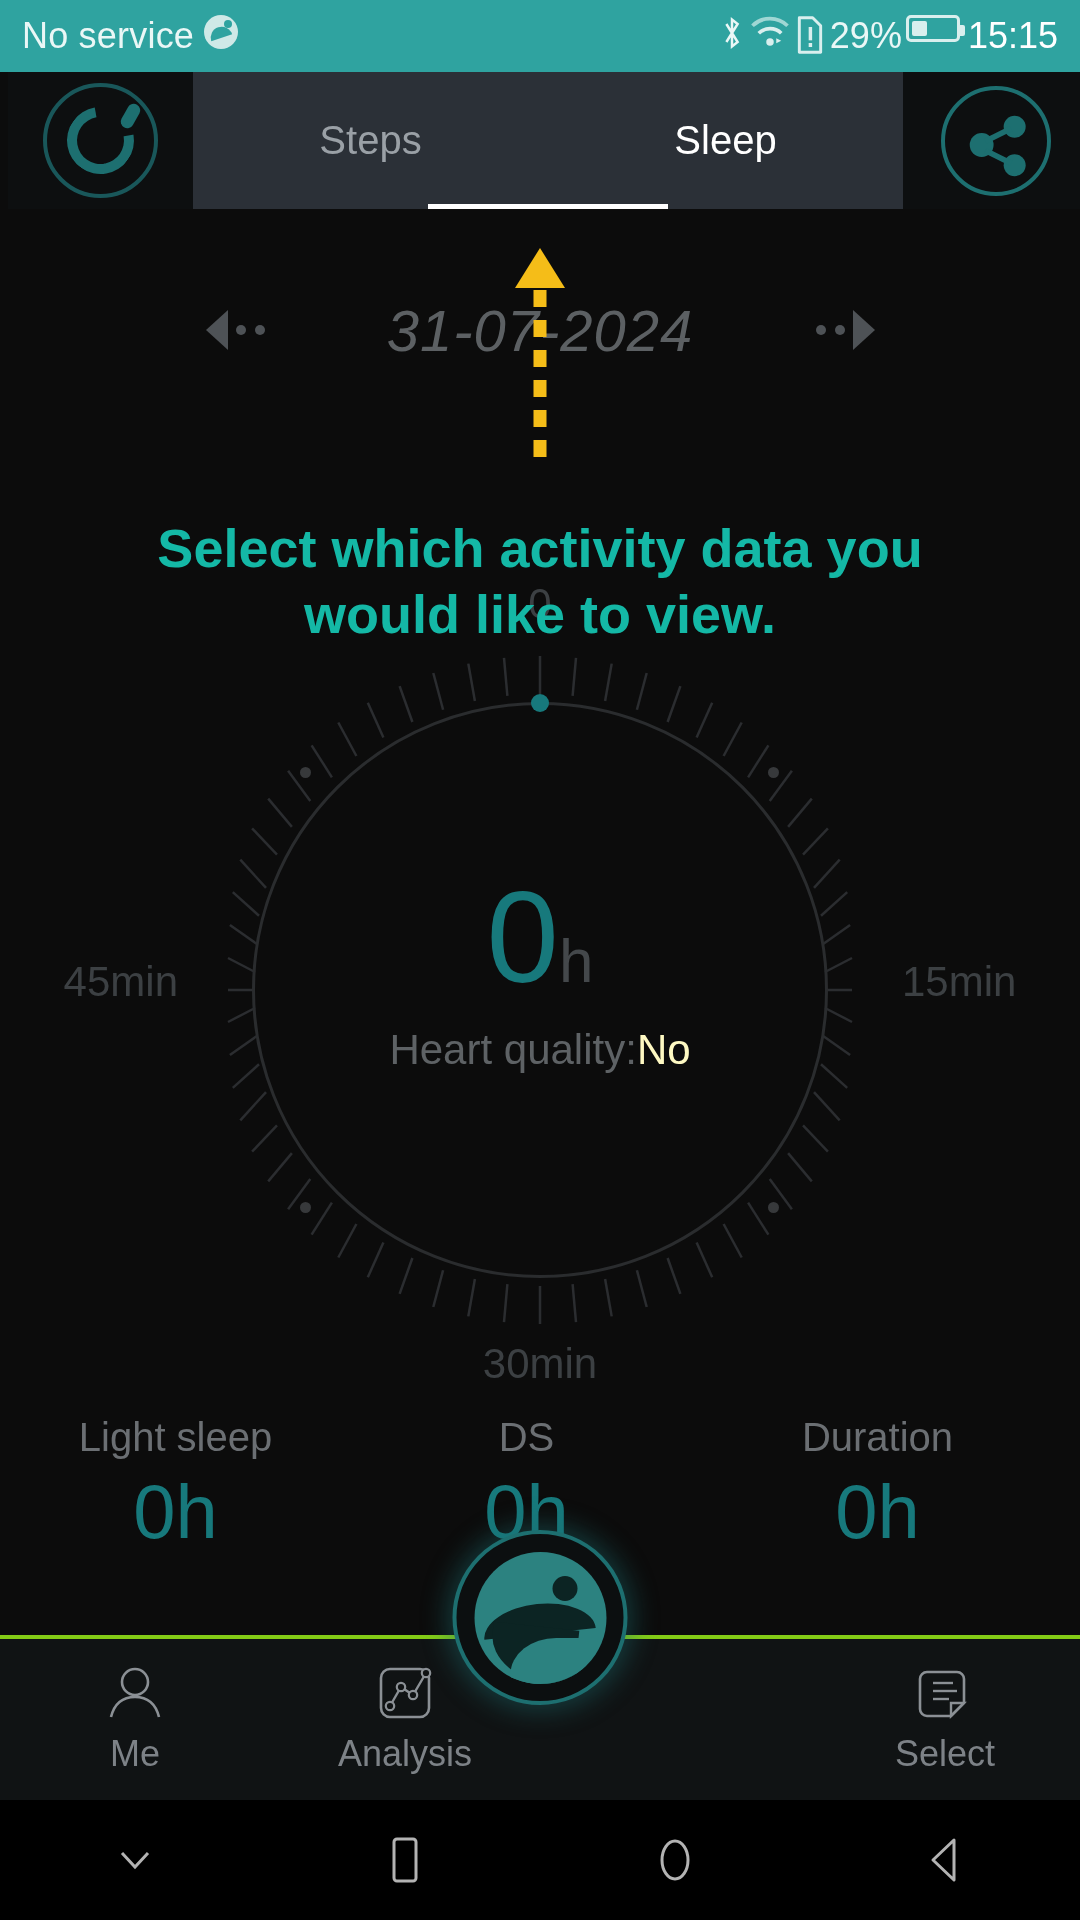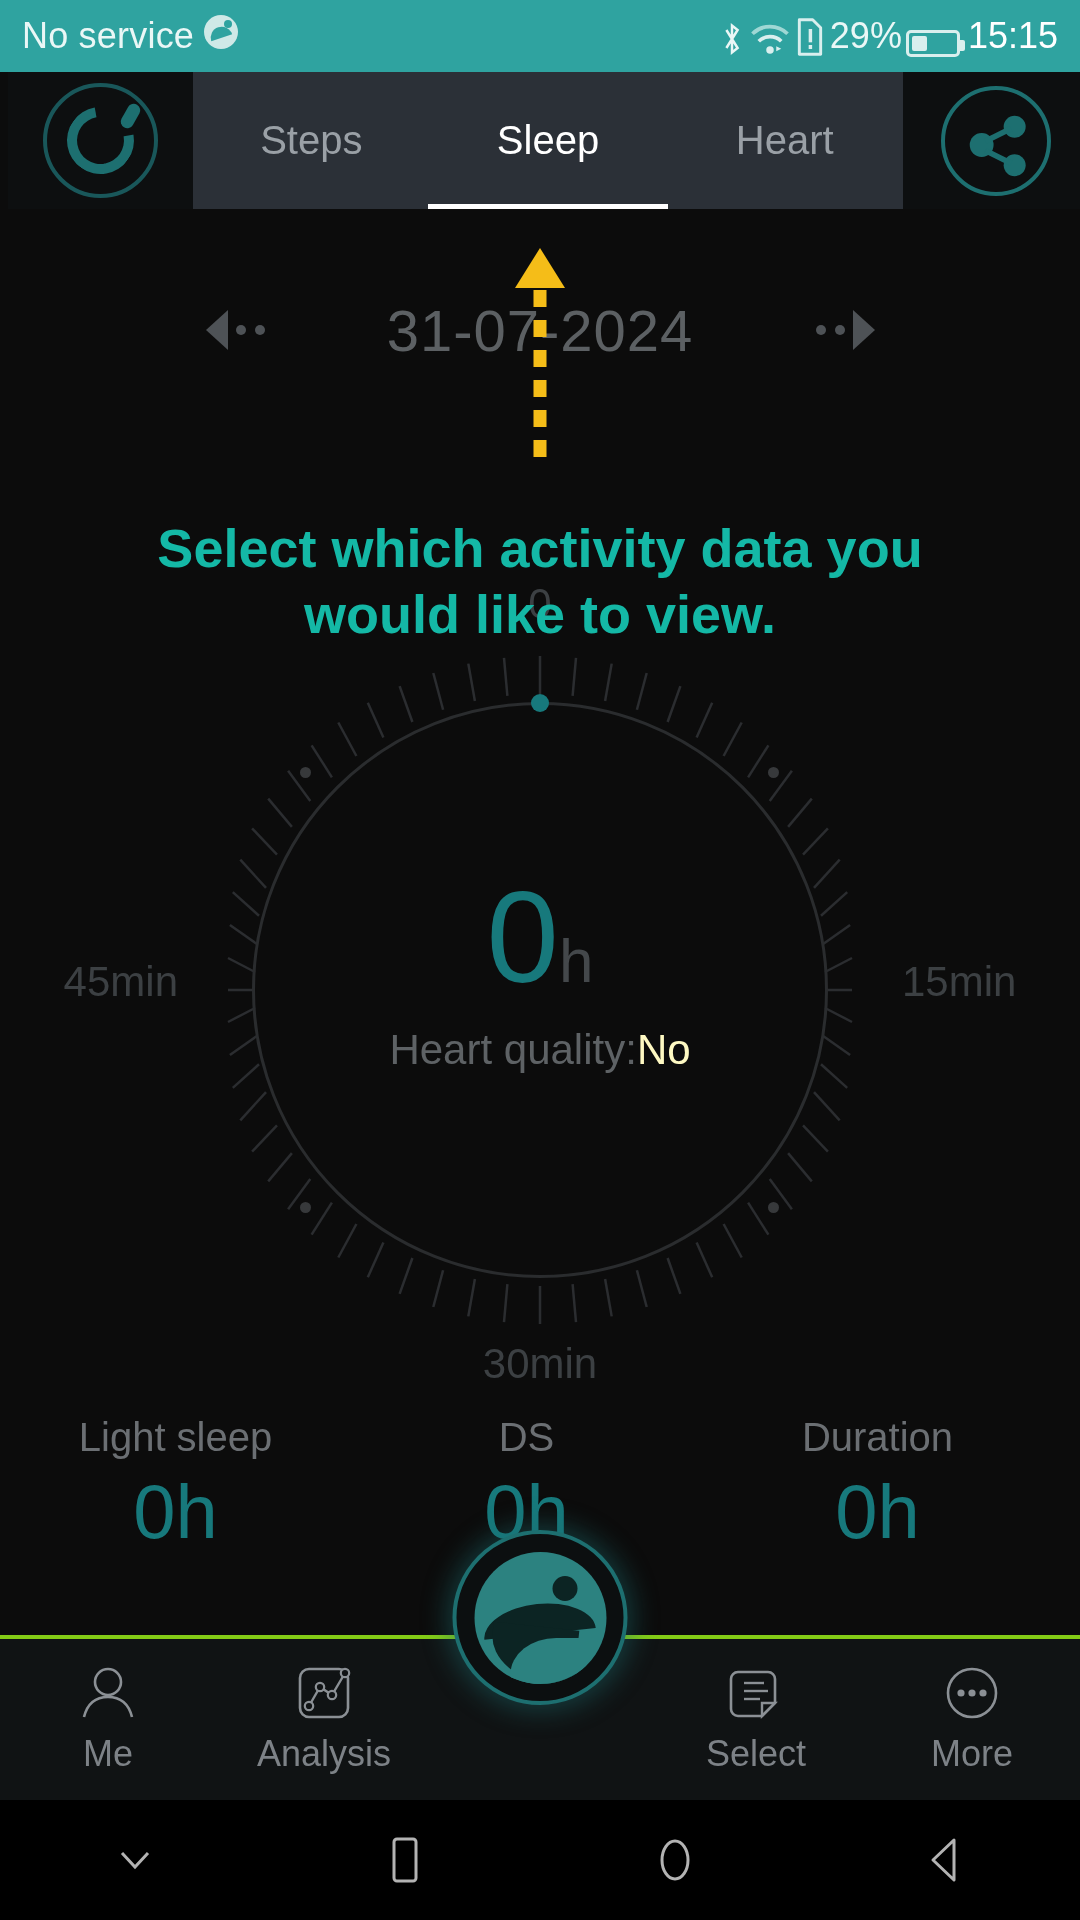--- a/index.html
+++ b/index.html
@@ -25,21 +25,21 @@
   }
   .sb-applogo:before{
     content:""; position:absolute; width:22px; height:11px;
     border-radius:11px 11px 0 0; background:#2fa3a0;
     left:5px; top:12px; transform:rotate(-18deg);
   }
   .sb-applogo:after{
     content:""; position:absolute; width:8px; height:8px; border-radius:50%;
     background:#2fa3a0; right:6px; top:5px;
   }
-  .sb-right{ margin-left:auto; display:flex; align-items:flex-end; gap:4px; }
+  .sb-right{ margin-left:auto; display:flex; align-items:flex-start; gap:4px; }
   .ic{ display:block; }
   .sb-batt-pct{ font-size:36px; color:#eaf7f6; }
   .sb-batt{
     width:54px; height:27px; border:3px solid #d9efee; border-radius:5px;
     position:relative; display:flex; align-items:center;
   }
   .sb-batt:after{
     content:""; position:absolute; right:-8px; top:7px;
     width:5px; height:11px; background:#d9efee; border-radius:0 2px 2px 0;
   }
@@ -87,21 +87,21 @@
     background:#0d0f10;
   }
   .share-icon{
     width:110px; height:110px; border-radius:50%; border:4px solid #1d6f70;
     position:relative;
   }
 
   
   .datebar{
     position:absolute; top:270px; left:0; width:1080px; height:120px;
-    display:flex; align-items:center; justify-content:center; gap:0;
+    display:flex; align-items:center; justify-content:center; gap:0;font-style:italic;
   }
   .navarrow{
     width:110px; display:flex; align-items:center; justify-content:center;
     gap:8px; cursor:pointer;
   }
   .tri-l{
     width:0; height:0; border-top:20px solid transparent;
     border-bottom:20px solid transparent; border-right:22px solid #4e5256;
   }
   .tri-r{
@@ -280,21 +280,20 @@
     <div class="tab-side">
       <span class="ring-icon">
         <span class="outer"></span>
           <span class="inner"></span>
           <span class="dot"></span>
       </span>
     </div>
     <div class="tabs">
       <div class="tab">Steps</div>
       <div class="tab active">Sleep</div>
-      <div class="tab">Heart</div>
       <div class="tab-underline"></div>
     </div>
     <div class="share-wrap">
       <span class="share-icon">
         <svg width="110" height="110" viewBox="0 0 60 60">
           <circle cx="38" cy="20" r="6" fill="#1d6f70"></circle>
           <circle cx="38" cy="41" r="6" fill="#1d6f70"></circle>
           <circle cx="20" cy="30" r="6.5" fill="#1d6f70"></circle>
           <line x1="22" y1="28" x2="36" y2="21" stroke="#1d6f70" stroke-width="3"></line>
           <line x1="22" y1="33" x2="36" y2="40" stroke="#1d6f70" stroke-width="3"></line>
@@ -454,29 +453,20 @@
     <div class="nav-item">
       <svg class="nav-ico" viewBox="0 0 64 58">
         <path d="M14 7 h30 a7 7 0 0 1 7 7 v24 l-13 13 h-24 a7 7 0 0 1 -7 -7 v-30 a7 7 0 0 1 7 -7 z" fill="none" stroke="#8b9095" stroke-width="2.6"></path>
         <path d="M51 38 l-13 13 v-13 z" fill="none" stroke="#8b9095" stroke-width="2.4"></path>
         <line x1="20" y1="18" x2="40" y2="18" stroke="#8b9095" stroke-width="2.4"></line>
         <line x1="20" y1="26" x2="44" y2="26" stroke="#8b9095" stroke-width="2.4"></line>
         <line x1="20" y1="34" x2="36" y2="34" stroke="#8b9095" stroke-width="2.4"></line>
       </svg>
       <span class="nav-label">Select</span>
     </div>
-    <div class="nav-item">
-      <svg class="nav-ico" viewBox="0 0 64 58">
-        <circle cx="32" cy="28" r="24" fill="none" stroke="#8b9095" stroke-width="2.6"></circle>
-        <circle cx="21" cy="28" r="3.6" fill="#8b9095"></circle>
-        <circle cx="32" cy="28" r="3.6" fill="#8b9095"></circle>
-        <circle cx="43" cy="28" r="3.6" fill="#8b9095"></circle>
-      </svg>
-      <span class="nav-label">More</span>
-    </div>
   </div>
 
   <div class="fab">
     <span class="fab-logo">
       <span class="head"></span>
         <span class="arm"></span>
         <span class="body"></span>
         <span class="cut"></span>
     </span>
   </div>

